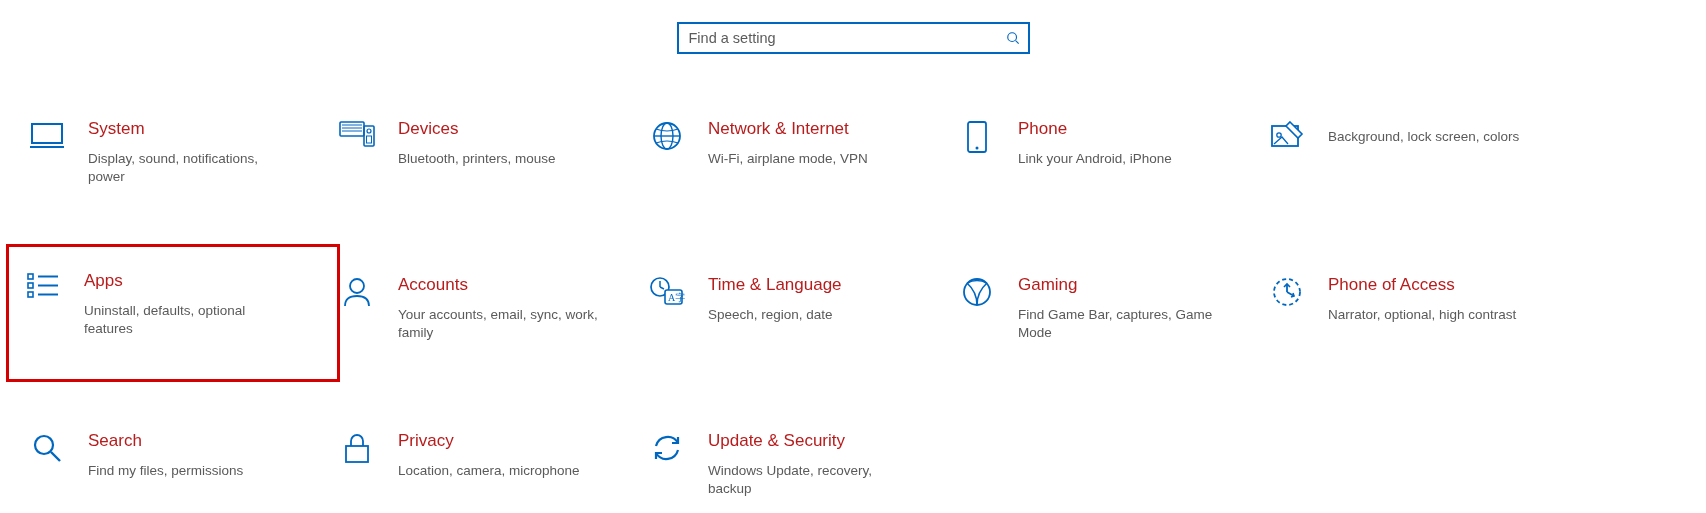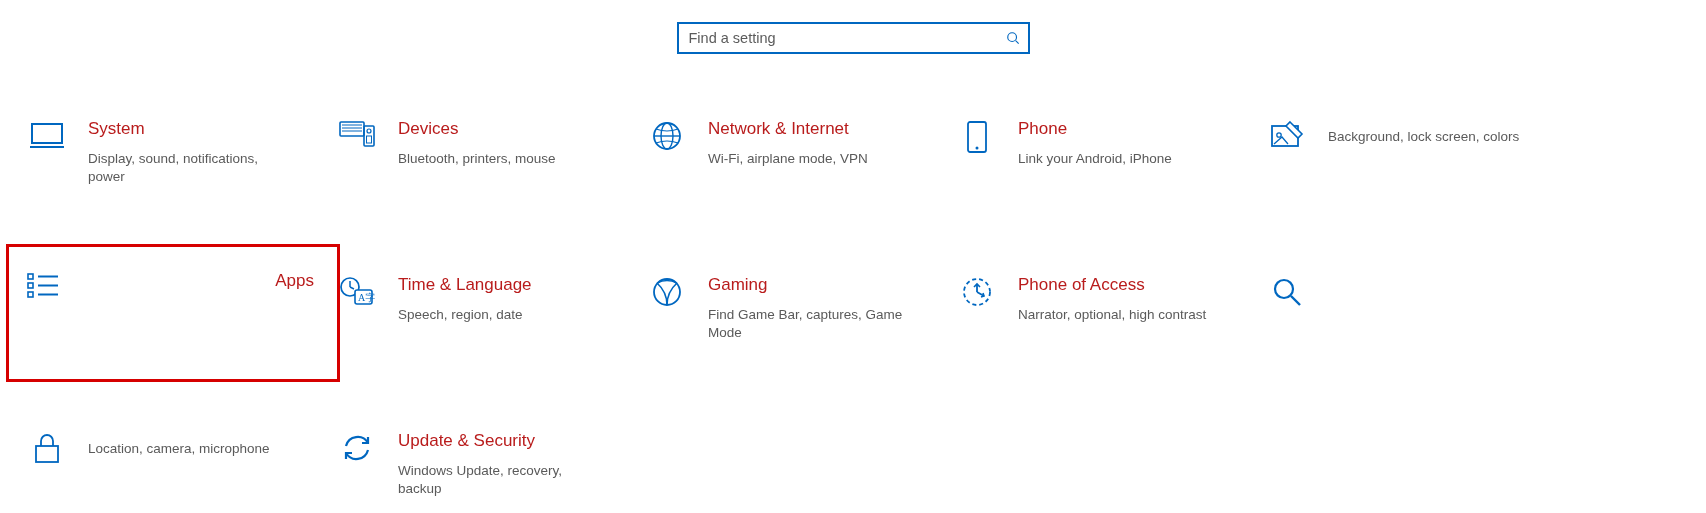--- a/index.html
+++ b/index.html
@@ -89,21 +89,20 @@
     content: "";
     position: absolute;
     inset: 0;
     pointer-events: none;
   }
   
   .tile { min-height: 78px; }
   .apps-box {
     margin: -24px -10px -24px -10px;
     padding: 24px 10px;
-    justify-content: space-between;
   }
 </style>
 </head>
 <body>
 
 <div class="search-wrap">
   <div class="search-box">
     <input class="search-input" placeholder="Find a setting" style="">
     <span class="search-icon">
       <svg width="14" height="14" viewBox="0 0 16 16" fill="none">
@@ -196,23 +195,36 @@
         <rect x="1" y="2" width="5" height="5" stroke="#0067c0" stroke-width="1.6"></rect>
         <rect x="1" y="11" width="5" height="5" stroke="#0067c0" stroke-width="1.6"></rect>
         <rect x="1" y="20" width="5" height="5" stroke="#0067c0" stroke-width="1.6"></rect>
         <line x1="11" y1="4.5" x2="31" y2="4.5" stroke="#0067c0" stroke-width="2"></line>
         <line x1="11" y1="13.5" x2="31" y2="13.5" stroke="#0067c0" stroke-width="2"></line>
         <line x1="11" y1="22.5" x2="31" y2="22.5" stroke="#0067c0" stroke-width="2"></line>
       </svg>
     </div>
     <div class="tile-text">
       <div class="tile-title">Apps</div>
-    </div>
-  </div>
-
+      <div class="tile-desc">Uninstall, defaults, optional features</div>
+    </div>
+  </div>
+
+  <div class="tile">
+    <div class="tile-icon">
+      <svg width="30" height="32" viewBox="0 0 30 32" fill="none">
+        <circle cx="15" cy="10" r="7" stroke="#0067c0" stroke-width="1.8"></circle>
+        <path d="M3 30 Q3 20 15 20 Q27 20 27 30" stroke="#0067c0" stroke-width="1.8" fill="none"></path>
+      </svg>
+    </div>
+    <div class="tile-text">
+      <div class="tile-title">Accounts</div>
+      <div class="tile-desc">Your accounts, email, sync, work, family</div>
+    </div>
+  </div>
 
   <div class="tile">
     <div class="tile-icon">
       <svg width="36" height="32" viewBox="0 0 36 32" fill="none">
         <circle cx="11" cy="11" r="9" stroke="#0067c0" stroke-width="1.7"></circle>
         <line x1="11" y1="11" x2="11" y2="5" stroke="#0067c0" stroke-width="1.5"></line>
         <line x1="11" y1="11" x2="15" y2="13" stroke="#0067c0" stroke-width="1.5"></line>
         <rect x="16" y="14" width="17" height="14" rx="2" stroke="#0067c0" stroke-width="1.6" fill="#fff"></rect>
         <text x="19" y="25" font-size="10" fill="#0067c0" font-family="Segoe UI">A字</text>
       </svg>
@@ -254,30 +266,35 @@
     </div>
   </div>
 
   <div class="tile">
     <div class="tile-icon">
       <svg width="32" height="32" viewBox="0 0 32 32" fill="none">
         <circle cx="13" cy="13" r="9" stroke="#0067c0" stroke-width="2.2"></circle>
         <line x1="20" y1="20" x2="29" y2="29" stroke="#0067c0" stroke-width="2.4"></line>
       </svg>
     </div>
+    <div class="tile-text">
+      <div class="tile-title">Search</div>
+      <div class="tile-desc">Find my files, permissions</div>
+    </div>
   </div>
 
   <div class="tile">
     <div class="tile-icon">
       <svg width="28" height="32" viewBox="0 0 28 32" fill="none">
         <rect x="3" y="14" width="22" height="16" stroke="#0067c0" stroke-width="1.8"></rect>
         <path d="M8 14 V9 a6 6 0 0 1 12 0 V14" stroke="#0067c0" stroke-width="1.8" fill="none"></path>
       </svg>
     </div>
     <div class="tile-text">
+      <div class="tile-title">Privacy</div>
       <div class="tile-desc">Location, camera, microphone</div>
     </div>
   </div>
 
   <div class="tile">
     <div class="tile-icon">
       <svg width="32" height="32" viewBox="0 0 32 32" fill="none">
         <path d="M27 11 A12 12 0 0 0 5 14" stroke="#0067c0" stroke-width="2.2" fill="none"></path>
         <polyline points="27,5 27,11 21,11" stroke="#0067c0" stroke-width="2.2" fill="none"></polyline>
         <path d="M5 21 A12 12 0 0 0 27 18" stroke="#0067c0" stroke-width="2.2" fill="none"></path>

